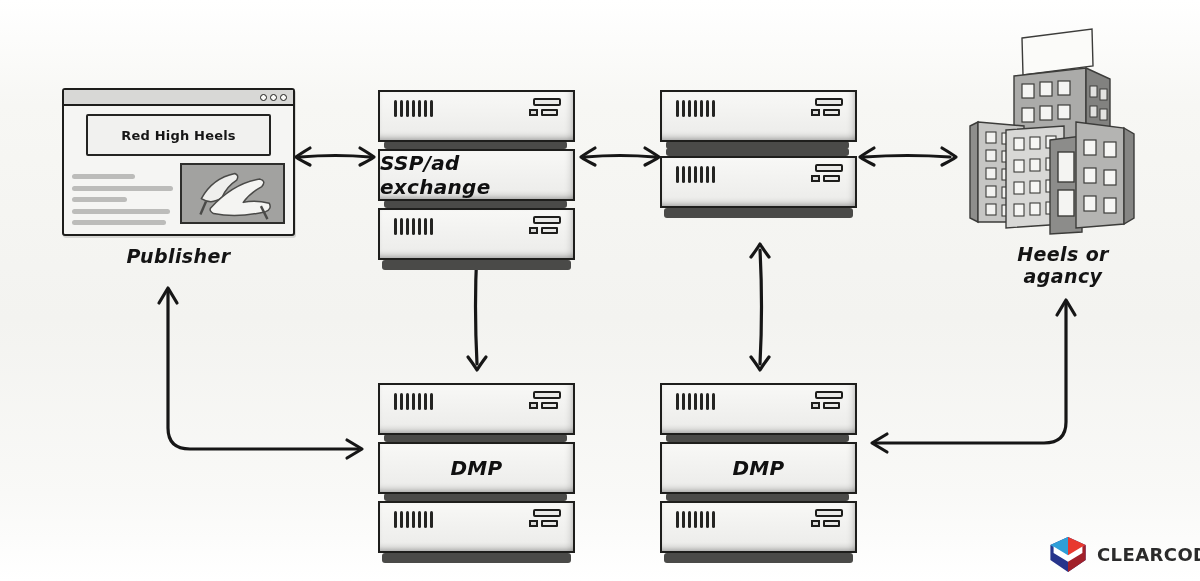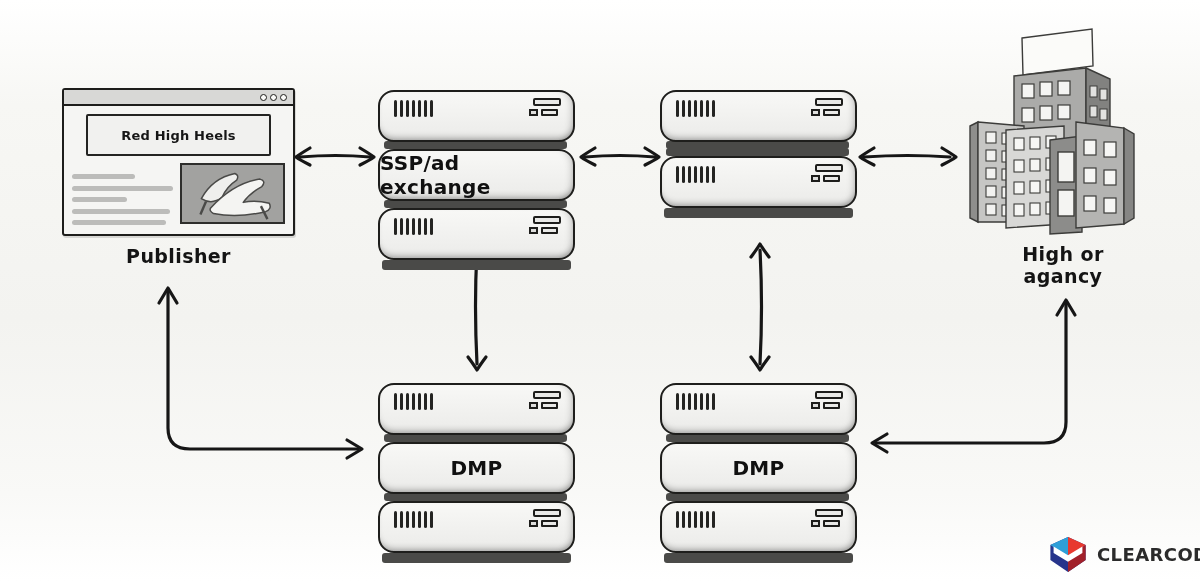--- a/index.html
+++ b/index.html
@@ -35,43 +35,44 @@
     width:105px; height:61px; margin-top:1px;
     background:#a2a2a0; border:2.5px solid #2e2e2c;
     display:flex; align-items:center; justify-content:center;
   }
 
   
   .stack{ position:absolute; width:197px; }
   .unit{
     position:relative; height:52px;
     background:linear-gradient(180deg,#f8f8f6,#ebebe9);
-    border:2.5px solid #1e1e1c; border-radius:16px;
+    border:2.5px solid #1e1e1c; border-radius:0;
     box-shadow:inset 0 -6px 7px -5px rgba(0,0,0,.38), inset -7px 0 9px -7px rgba(0,0,0,.28);
+    font-style:italic;
   }
   .band{
     height:8px; margin:-1px 8px 0 6px; border-radius:3px;
     background:repeating-linear-gradient(100deg,#44444 2 0 3px,#7a7a78 3px 5px,#3f3f3d 5px 8px);
     background-color:#4a4a48;
   }
   .band.base{ height:10px; margin:0 4px; }
   .vents{ position:absolute; left:14px; top:8px; display:flex; gap:3.5px; }
   .vents i{ width:2.5px; height:17px; background:#242422; border-radius:2px; display:block; }
   .chips{ position:absolute; right:12px; top:6px; width:34px; }
   .chip-top{ display:block; width:28px; height:8px; margin-left:6px; border:2px solid #1d1d1b; border-radius:2px; background:#e9e9e7; }
   .chip-row{ display:flex; gap:3px; margin-top:3px; margin-left:2px; }
   .chip-sq{ width:9px; height:7px; border:2px solid #1d1d1b; background:#dededc; }
   .chip-wide{ width:17px; height:7px; border:2px solid #1d1d1b; border-radius:1px; background:#e9e9e7; }
   .label-unit{ display:flex; align-items:center; justify-content:center; }
   .stack-label{ font-size:20px; font-weight:bold; letter-spacing:.3px; color:#101010; }
 
   
   .node-label{
     position:absolute; font-size:19px; font-weight:bold; letter-spacing:.4px;
-    color:#141414; text-align:center;
+    color:#141414; text-align:center;font-style:italic;
   }
 
   
   .building{ position:absolute; left:962px; top:26px; }
 
   
   .brandmark{ position:absolute; left:1048px; top:536px; display:flex; align-items:center; gap:9px; }
   .brandmark .word{ font-size:18px; font-weight:800; letter-spacing:.4px; color:#2b2b2b; }
 </style>
 </head>
@@ -383,21 +384,21 @@
           <rect x="142" y="116" width="12" height="15"></rect>
         <rect x="122" y="142" width="12" height="15"></rect>
           <rect x="142" y="144" width="12" height="15"></rect>
         <rect x="122" y="170" width="12" height="15"></rect>
           <rect x="142" y="172" width="12" height="15"></rect>
       </g>
       <polygon points="162,102 172,108 172,192 162,198" fill="#868684"></polygon>
     </g>
   </svg>
   <div class="node-label" style="left:1000px; top:243px; width:126px;">
-    <div>High or</div>
+    <div>Heels or</div>
     <div>agancy</div>
   </div>
 
   <div class="brandmark">
     <svg width="40" height="37" viewBox="0 0 100 92">
       <polygon points="6,22 50,2 94,22 94,60 50,90 6,60" fill="#27348B"></polygon>
       <polygon points="50,52 94,22 94,60 50,90" fill="#A1202A"></polygon>
       <polygon points="6,22 50,2 50,52" fill="#2F9FD8"></polygon>
       <polygon points="50,2 94,22 50,52" fill="#E8392F"></polygon>
       <polygon points="14,26 50,48 86,26 86,42 50,64 14,42" fill="#FFFFFF"></polygon>

